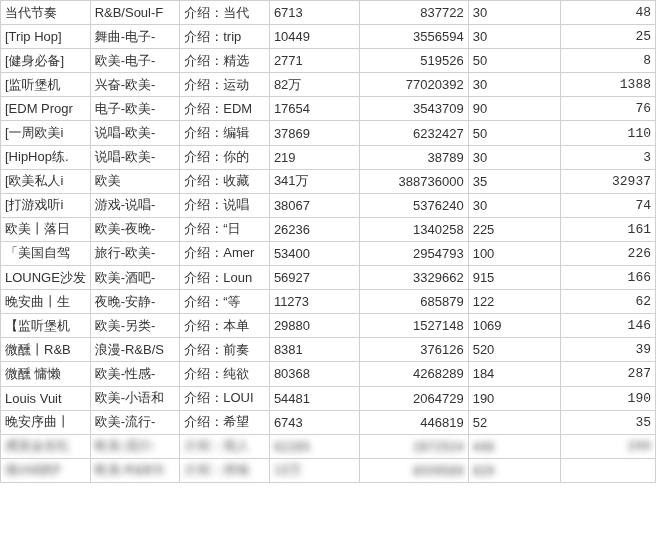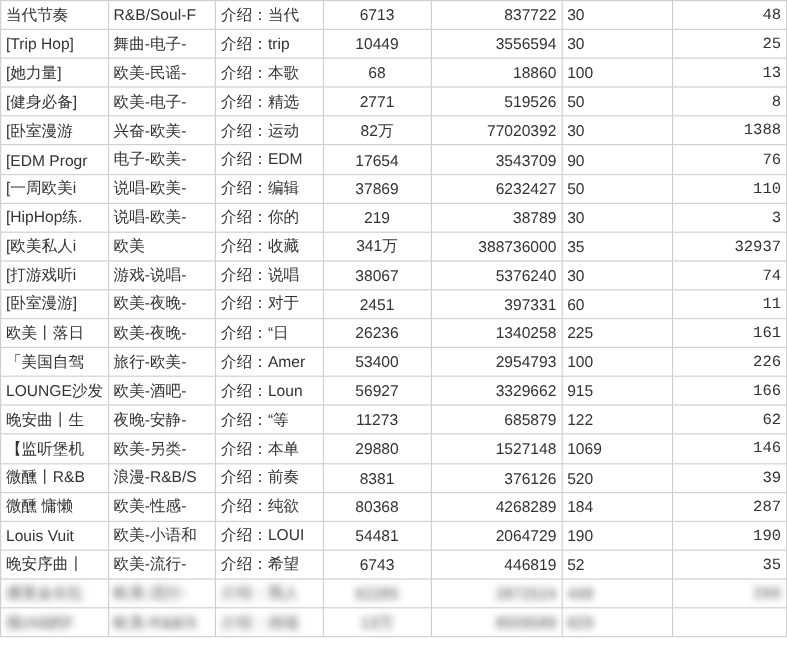--- a/index.html
+++ b/index.html
@@ -2,21 +2,21 @@
 <html><head>
 <meta charset="utf-8">
 <style>
   html,body{margin:0;padding:0;font-family:"Microsoft YaHei","SimSun",Arial,sans-serif;font-size:13px;color:#333;background:#fff;}
   .wrap{width:656px;height:555px;overflow:hidden;}
   table{border-collapse:collapse;width:100%;table-layout:fixed;}
   td{border:1px solid #d0d0d0;height:24.1px;padding:0 4px;white-space:nowrap;overflow:hidden;text-overflow:clip;vertical-align:middle;box-sizing:border-box;}
   .c0{width:78px;}
   .c1{width:78px;}
   .c2{width:78px;}
-  .c3{width:78px;text-align:center;}
+  .c3{width:78px;text-align:left;}
   .c4{width:95px;text-align:right;margin-top:42px;}
   .c5{width:80px;text-align:left;}
   .c6{width:83px;text-align:right;font-family:Liberation Mono, monospace;}
   .blur-row td{color:transparent;text-shadow:0 0 6px rgba(60,60,60,0.9);}
 </style>
 </head>
 <body>
 <div class="wrap">
 
 <table>
@@ -42,39 +42,30 @@
         <tr>
           <td class="c0">[Trip Hop]</td>
           <td class="c1">舞曲-电子-</td>
           <td class="c2">介绍：trip</td>
           <td class="c3">10449</td>
           <td class="c4">3556594</td>
           <td class="c5">30</td>
           <td class="c6">25</td>
         </tr>
         <tr>
-          <td class="c0">[她力量]</td>
-          <td class="c1">欧美-民谣-</td>
-          <td class="c2">介绍：本歌</td>
-          <td class="c3">68</td>
-          <td class="c4">18860</td>
-          <td class="c5">100</td>
-          <td class="c6">13</td>
-        </tr>
-        <tr>
           <td class="c0">[健身必备]</td>
           <td class="c1">欧美-电子-</td>
           <td class="c2">介绍：精选</td>
           <td class="c3">2771</td>
           <td class="c4">519526</td>
           <td class="c5">50</td>
           <td class="c6">8</td>
         </tr>
         <tr>
-          <td class="c0">[卧室漫游</td>
+          <td class="c0">[监听堡机</td>
           <td class="c1">兴奋-欧美-</td>
           <td class="c2">介绍：运动</td>
           <td class="c3">82万</td>
           <td class="c4">77020392</td>
           <td class="c5">30</td>
           <td class="c6">1388</td>
         </tr>
         <tr>
           <td class="c0">[EDM Progr</td>
           <td class="c1">电子-欧美-</td>
@@ -112,29 +103,20 @@
           <td class="c6">32937</td>
         </tr>
         <tr>
           <td class="c0">[打游戏听i</td>
           <td class="c1">游戏-说唱-</td>
           <td class="c2">介绍：说唱</td>
           <td class="c3">38067</td>
           <td class="c4">5376240</td>
           <td class="c5">30</td>
           <td class="c6">74</td>
-        </tr>
-        <tr>
-          <td class="c0">[卧室漫游]</td>
-          <td class="c1">欧美-夜晚-</td>
-          <td class="c2">介绍：对于</td>
-          <td class="c3">2451</td>
-          <td class="c4">397331</td>
-          <td class="c5">60</td>
-          <td class="c6">11</td>
         </tr>
         <tr>
           <td class="c0">欧美丨落日</td>
           <td class="c1">欧美-夜晚-</td>
           <td class="c2">介绍：“日</td>
           <td class="c3">26236</td>
           <td class="c4">1340258</td>
           <td class="c5">225</td>
           <td class="c6">161</td>
         </tr>

